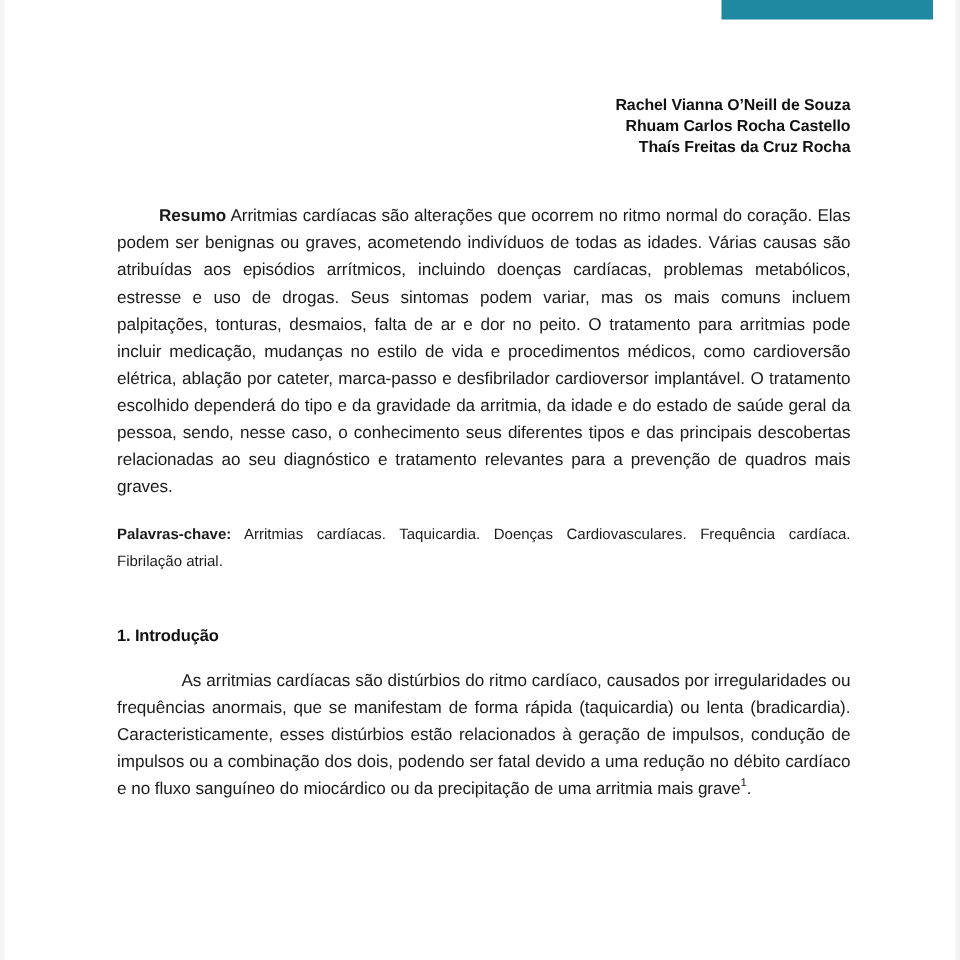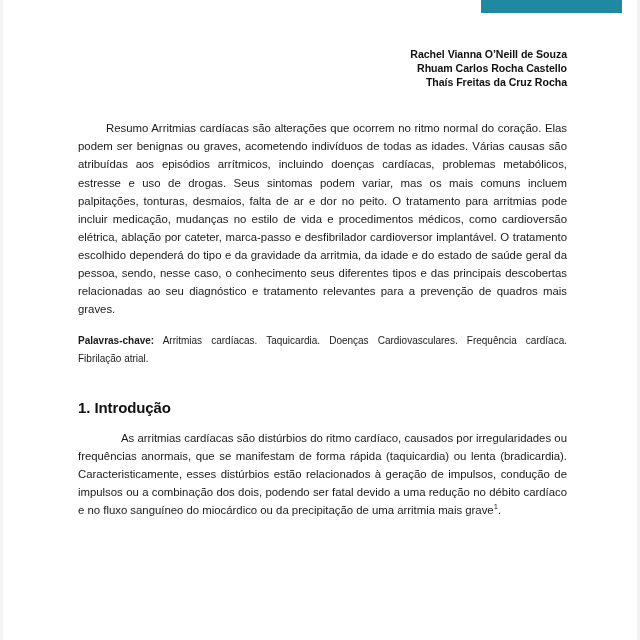--- a/index.html
+++ b/index.html
@@ -34,21 +34,21 @@
     left: 478px;
     width: 141px;
     height: 15px;
     background: #1f89a1;
   }
 
   
   #content {
     position: absolute;
     left: 75px;
-    top: 0;
+    top: 16px;
     width: 489px;
   }
 
   
   #authors {
     margin-top: 47px;
     text-align: right;
     font-weight: bold;
     font-size: 10.6px;
     line-height: 14.1px;
@@ -60,37 +60,37 @@
   
   #abstract {
     margin-top: 30px;
     text-align: justify;
     text-justify: inter-word;
     font-size: 11.4px;
     line-height: 18.1px;
     color: #1a1a1a;
     letter-spacing: -0.02px;
   }
-  #abstract .lead { font-weight: normal; padding-left: 28px; }
+  #abstract .lead { font-weight: bold; padding-left: 28px; }
 
   
   #keywords {
     margin-top: 14px;
     text-align: justify;
     text-justify: inter-word;
     font-size: 10px;
     line-height: 18.1px;
     color: #1a1a1a;
   }
   #keywords .lead { font-weight: bold; }
 
   
   #section-heading {
     margin-top: 32px;
-    font-size: 15px;
+    font-size: 11px;
     font-weight: bold;
     color: #111111;
     line-height: 14px;
     letter-spacing: -0.1px;
   }
 
   
   .body-para {
     margin-top: 14px;
     text-indent: 43px;

